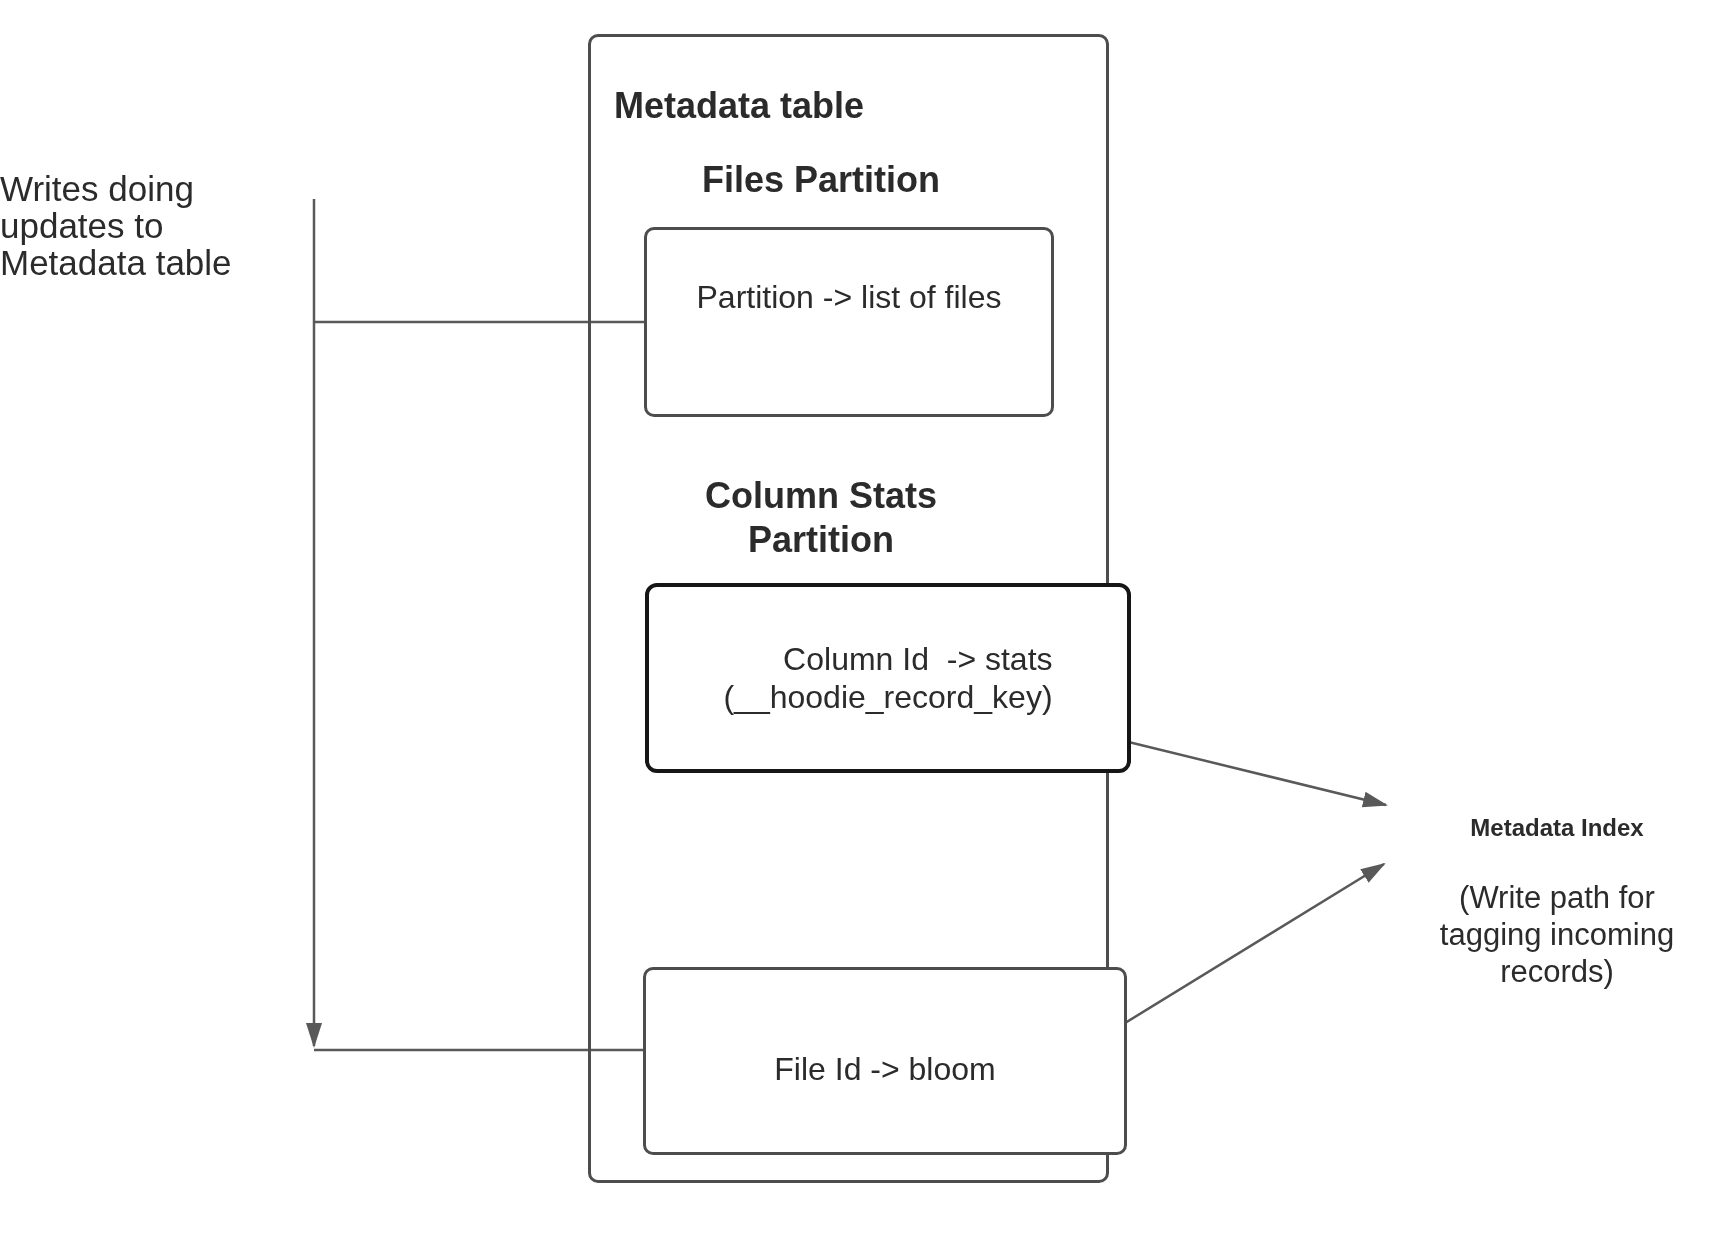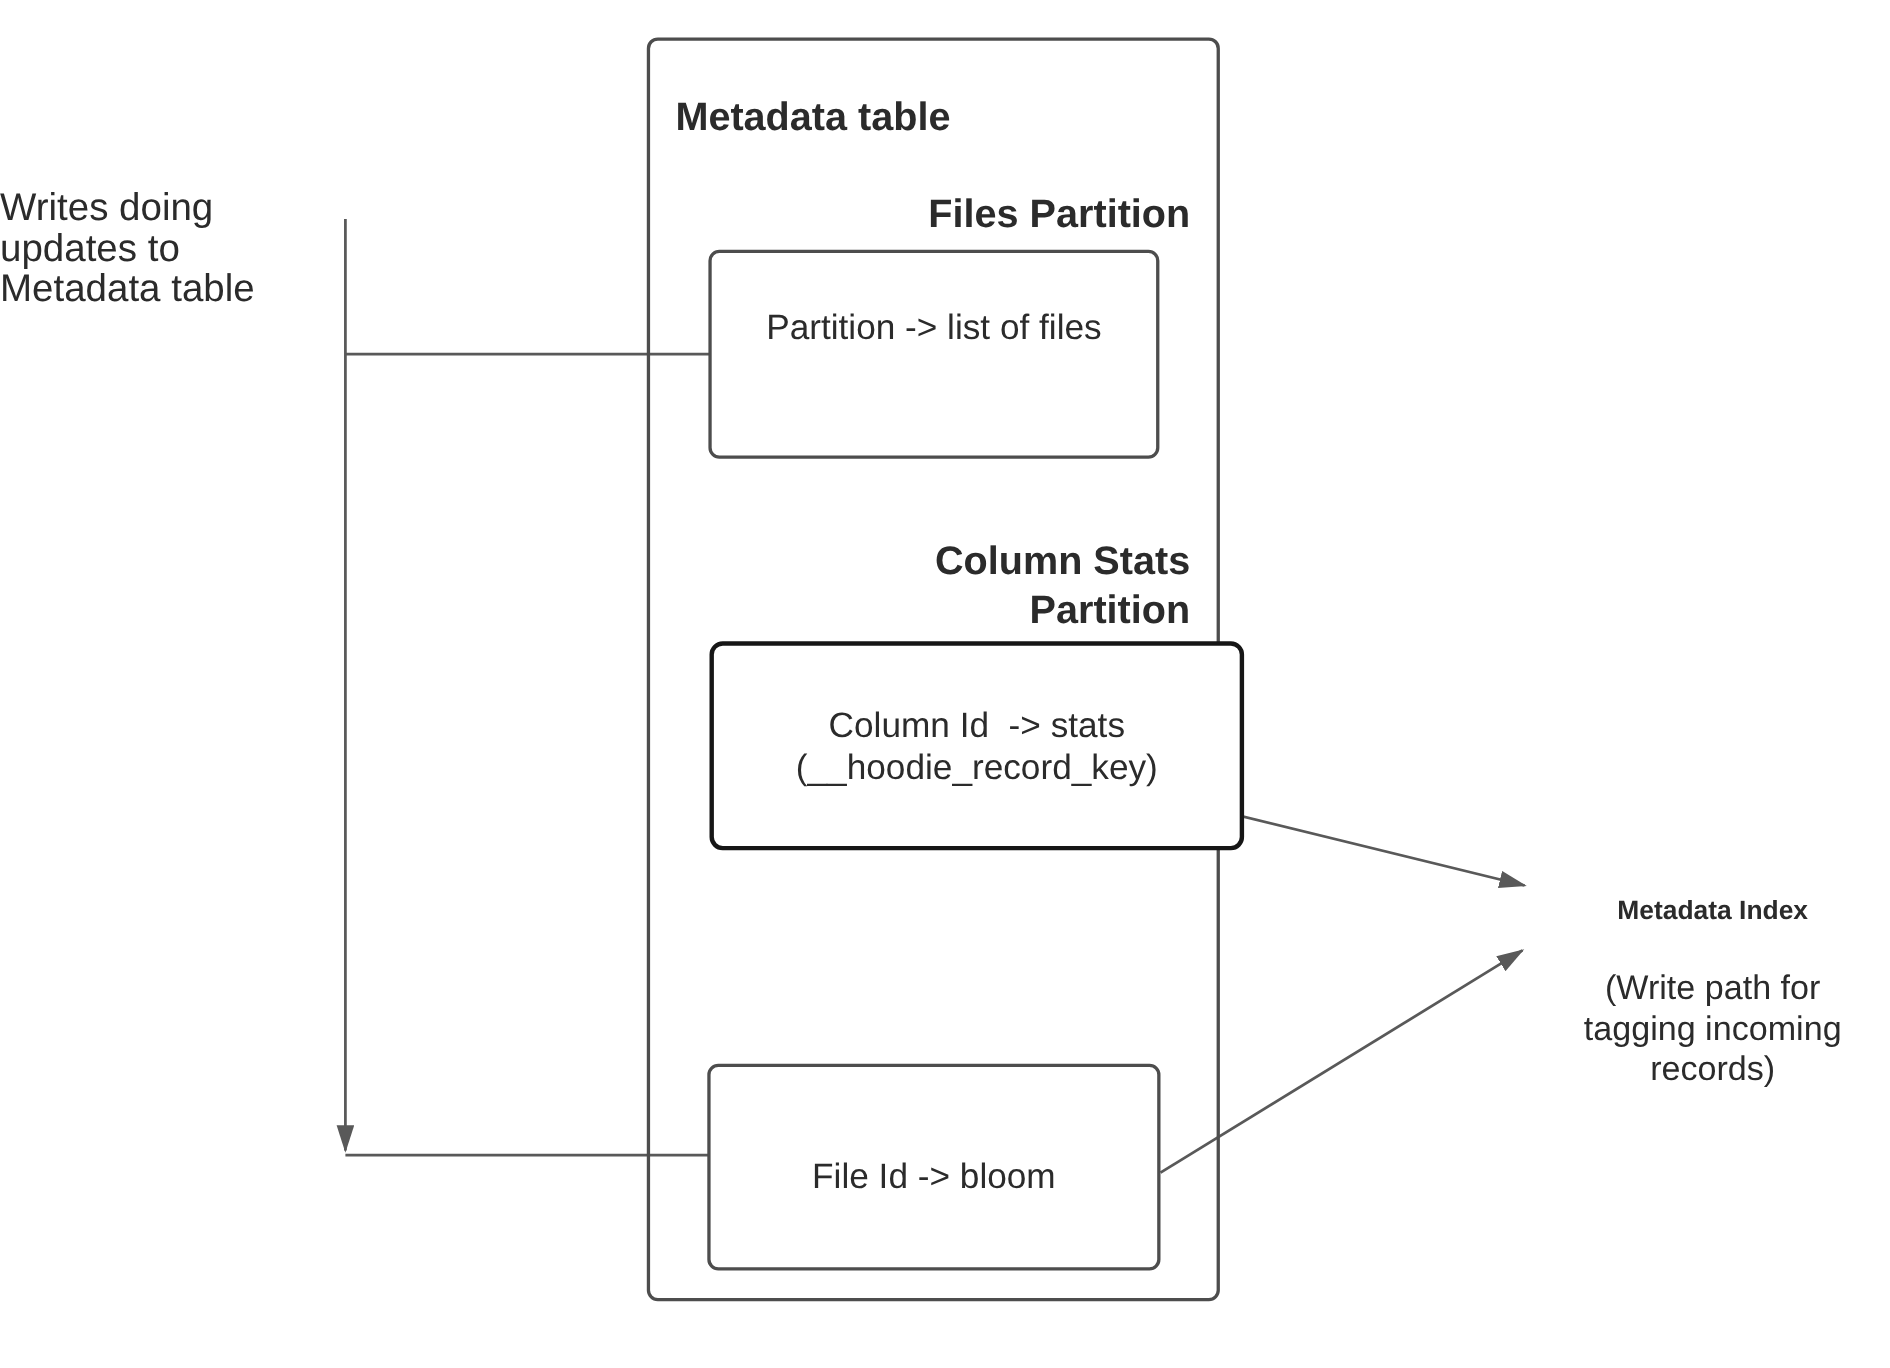--- a/index.html
+++ b/index.html
@@ -55,60 +55,59 @@
     position: absolute;
     left: 614px;
     top: 84px;
     font-size: 36px;
     font-weight: bold;
     line-height: 44px;
     z-index: 2;
   }
   .section-heading {
     position: absolute;
-    left: 672px;
+    left: 616px;
     width: 410px;
-    text-align: right;
+    text-align: center;
     font-size: 36px;
     font-weight: bold;
     line-height: 44px;
     z-index: 2;
-    margin-top: 14px;
   }
   .heading-files  { top: 158px; }
   .heading-column { top: 474px; }
   .heading-bloom  { top: 857px; }
   .part-box {
     position: absolute;
     background: #ffffff;
     border: 3px solid #4d4d4d;
     border-radius: 10px;
     box-sizing: border-box;
     display: flex;
     align-items: center;
     justify-content: center;
-    text-align: center;
+    text-align: right;
     font-size: 32px;
     line-height: 38px;
     z-index: 1;
   }
   .box-files {
     left: 644px; top: 227px;
     width: 410px; height: 190px;
     padding-bottom: 50px;
   }
   .box-column {
     left: 645px; top: 583px;
     width: 486px; height: 190px;
     border: 4px solid #161616;
     border-radius: 12px;
   }
   .box-bloom {
     left: 643px; top: 967px;
-    width: 412px; height: 188px;
+    width: 484px; height: 188px;
     padding-top: 16px;
   }
   .index-title {
     position: absolute;
     left: 1407px;
     top: 806px;
     width: 300px;
     text-align: center;
     font-size: 24px;
     font-weight: bold;

